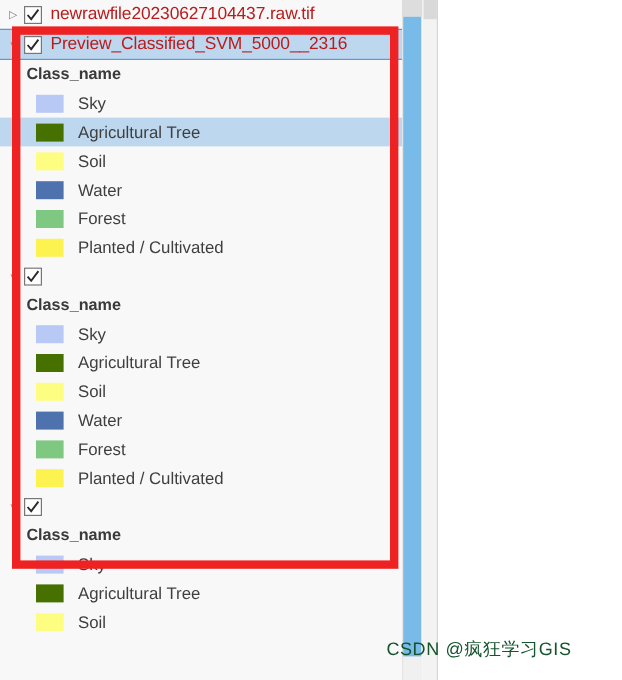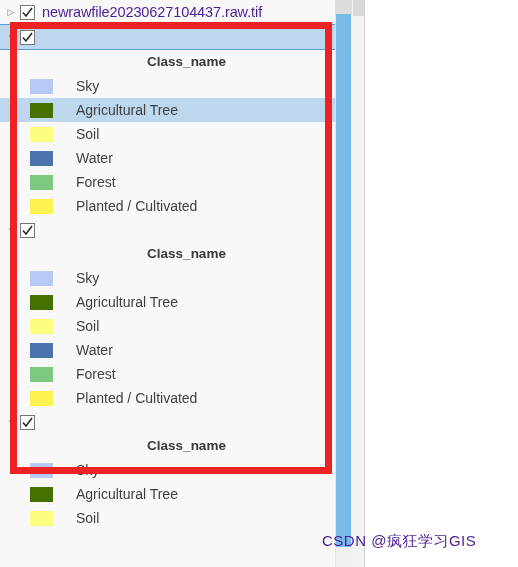--- a/index.html
+++ b/index.html
@@ -70,35 +70,34 @@
     background: #ffffff;
     margin-left: 2px;
     margin-right: 7px;
     position: relative;
     box-sizing: border-box;
   }
   .checkbox svg { position: absolute; left: 1px; top: 1px; }
 
   .layer-name {
     font-size: 14.5px;
-    color: #4c1d95;
+    color: #b91c1c;
     white-space: nowrap;
     letter-spacing: -0.1px;
   }
 
   
   .legend-header {
     font-size: 13.5px;
     font-weight: bold;
     color: #3a3a3a;
-    padding-left: 38px;
+    padding-left: 22px;
     height: 24px;
     line-height: 24px;
     white-space: nowrap;
-    text-align: center;
   }
 
   
   .legend-row {
     display: flex;
     align-items: center;
     height: 24px;
     padding-left: 30px;
     box-sizing: border-box;
   }
@@ -111,21 +110,20 @@
     height: 15px;
     min-width: 23px;
     margin-right: 12px;
     box-sizing: border-box;
   }
 
   .legend-label {
     font-size: 14px;
     color: #3f3f3f;
     white-space: nowrap;
-    margin-left: 11px;
   }
 
   
   #vscroll-track {
     position: absolute;
     left: 335px;
     top: 0;
     width: 17px;
     height: 567px;
     background: #f0f0f0;
@@ -178,21 +176,21 @@
     box-sizing: border-box;
     pointer-events: none;
   }
 
   
   #watermark {
     position: absolute;
     left: 322px;
     top: 532px;
     font-size: 15px;
-    color: #4c1d95;
+    color: #14532d;
     white-space: nowrap;
     letter-spacing: 0.5px;
   }
 
   
   #right-blank {
     position: absolute;
     left: 365px;
     top: 0;
     width: 153px;
@@ -214,20 +212,21 @@
         </span>
         <span class="layer-name">newrawfile20230627104437.raw.tif</span>
       </div>
       <div class="layer-row selected">
         <span class="expander">▿</span>
         <span class="checkbox">
           <svg width="11" height="11" viewBox="0 0 11 11">
             <path d="M1 5.5 L4 9 L10 1" stroke="#2b2b2b" stroke-width="1.6" fill="none"></path>
           </svg>
         </span>
+        <span class="layer-name">Preview_Classified_SVM_5000__2316</span>
       </div>
       <div class="legend-header">Class_name</div>
       <div class="legend-row">
         <span class="swatch" style="background: rgb(185, 201, 245);"></span>
         <span class="legend-label">Sky</span>
       </div>
       <div class="legend-row selected">
         <span class="swatch" style="background: rgb(70, 112, 0);"></span>
         <span class="legend-label">Agricultural Tree</span>
       </div>

